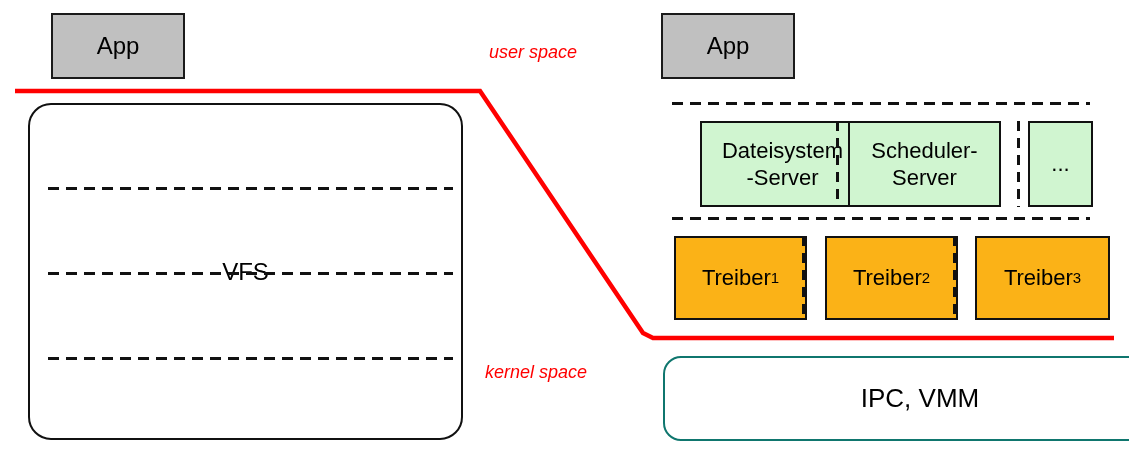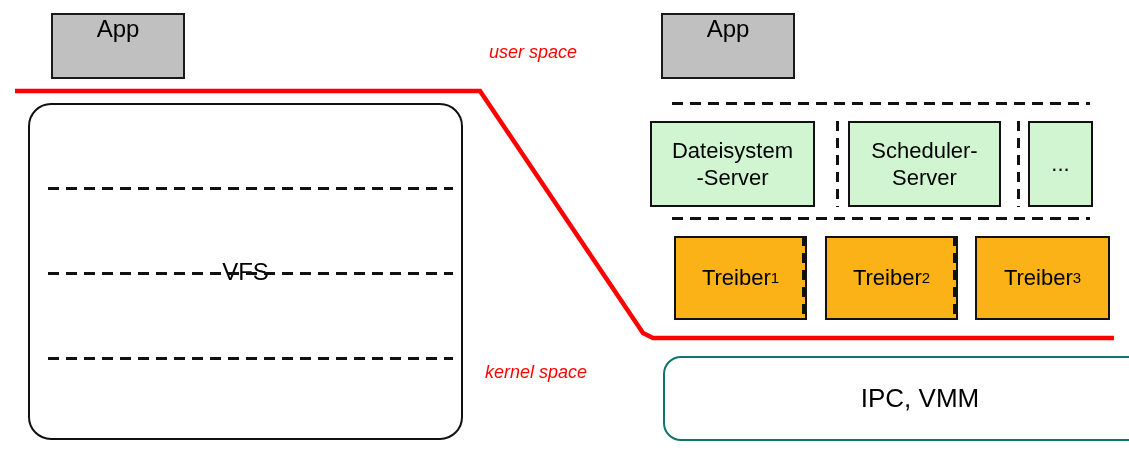--- a/index.html
+++ b/index.html
@@ -9,21 +9,21 @@
     font-family: "Liberation Sans", sans-serif;
     color: #000;
   }
   .abs { position: absolute; }
 
   
   .app-box {
     width: 134px; height: 66px;
     background: var(--box_gray, #C0C0C0);
     border: 2px solid #1a1a1a;
-    display: flex; justify-content: center;
+    display: flex; align-items: center; justify-content: center;
     font-size: 24px;
   }
   .monolith {
     left: 28px; top: 103px; width: 435px; height: 337px;
     border: 2px solid #111;
     border-radius: 23px;
     background: #fff;
     display: flex; 
   }
   .layer-row {
@@ -96,21 +96,21 @@
   <div class="dash-h" style="top:167px;"></div>
   <div class="dash-h" style="top:252px;"></div>
 </div>
 
 <div class="abs app-box" style="left:661px; top:13px;">
   <span>App</span>
 </div>
 
 <div class="abs dash-h" style="left:672px; top:102px; width:418px;"></div>
 
-<div class="abs server-box" style="left:650px; width:165px;">
+<div class="abs server-box" style="left:700px; width:165px;">
   <span>Dateisystem</span>
   <span>-Server</span>
 </div>
 <div class="abs dash-v" style="left:836px; top:121px; height:86px;"></div>
 <div class="abs server-box" style="left:848px; width:153px;">
   <span>Scheduler-</span>
   <span>Server</span>
 </div>
 <div class="abs dash-v" style="left:1017px; top:121px; height:86px;"></div>
 <div class="abs server-box" style="left:1028px; width:65px;">

